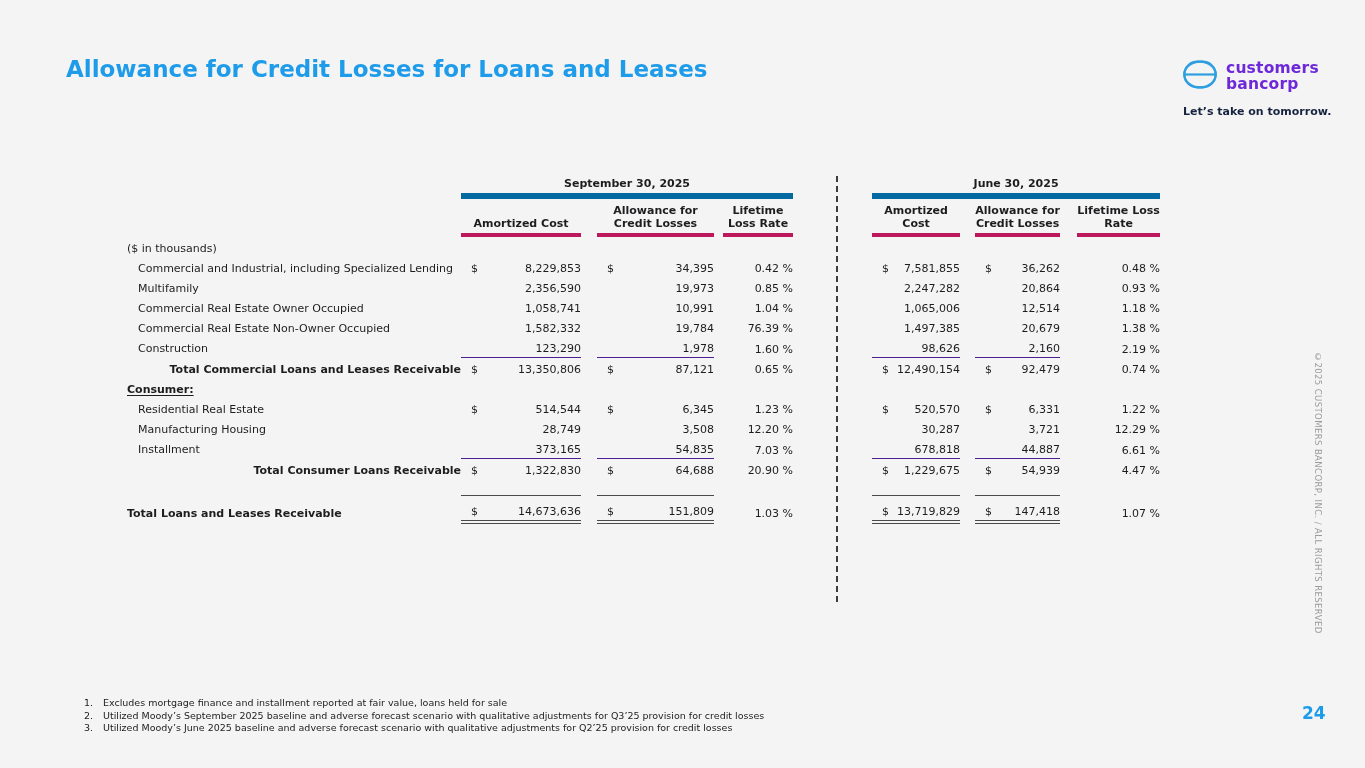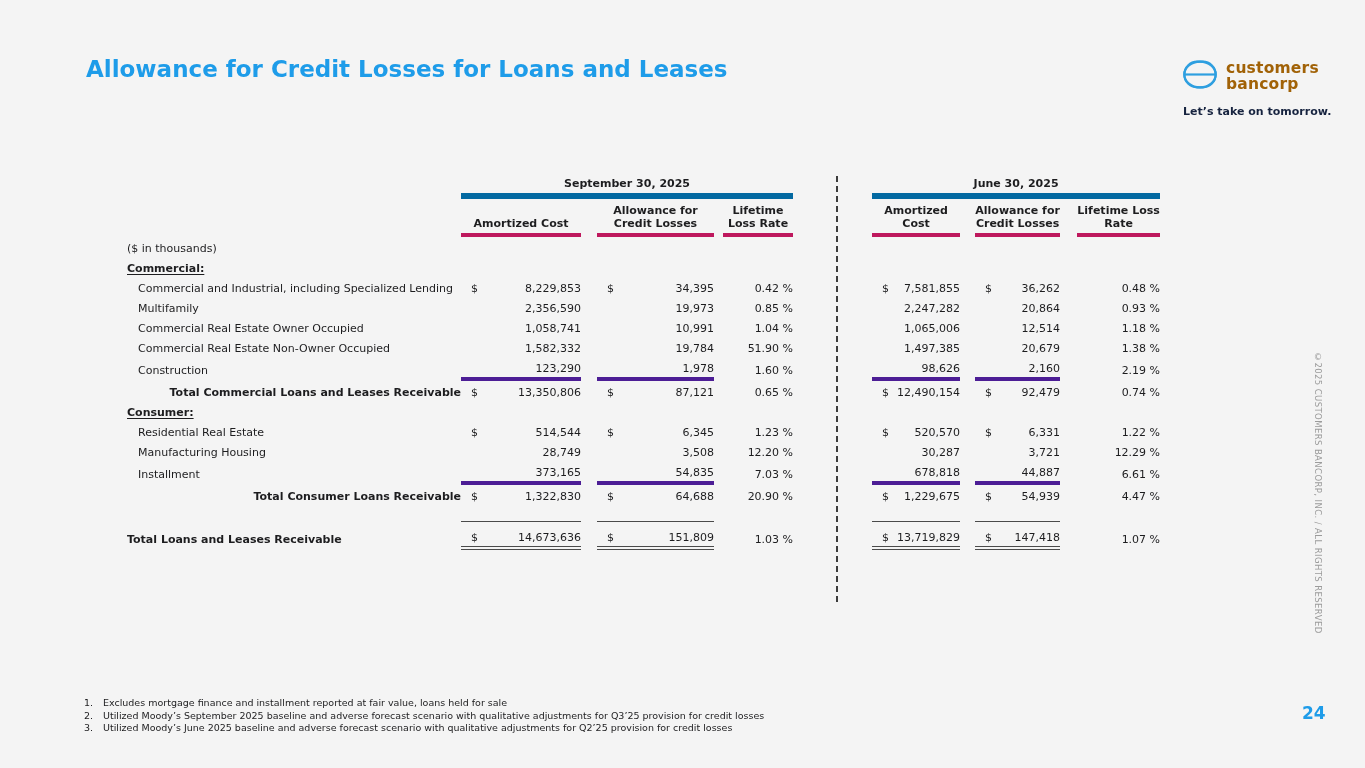--- a/index.html
+++ b/index.html
@@ -11,26 +11,25 @@
     position:relative;overflow:hidden;
     -webkit-font-smoothing:antialiased;
   }
   .slide{position:absolute;inset:0;}
 
   
   .slide-title{
     position:absolute;left:66px;top:56px;
     font-size:23px;font-weight:bold;color:#1e9ce9;
     white-space:nowrap;
-    margin-left:20px;
   }
 
   
   .brand{position:absolute;left:1183px;top:60px;display:flex;align-items:center;gap:9px;}
-  .brand-name{font-size:15.5px;font-weight:bold;color:#a16207;line-height:0.98;letter-spacing:0.2px;}
+  .brand-name{font-size:15.5px;font-weight:bold;color:#6d28d9;line-height:0.98;letter-spacing:0.2px;}
   .tagline{
     position:absolute;left:1183px;top:105px;
     font-size:11px;font-weight:bold;color:#16233f;white-space:nowrap;
   }
 
   
   .table-wrap{position:absolute;left:127px;top:172px;}
   table{border-collapse:collapse;table-layout:fixed;width:1033px;}
   td{
     font-size:11px;height:18px;vertical-align:bottom;
@@ -50,21 +49,21 @@
   .lbl-bold{font-weight:bold;}
   .lbl-section{font-weight:bold;text-decoration:underline;text-underline-offset:2px;}
   .lbl-item{padding-left:11px;}
   .lbl-total{padding-left:28px;font-weight:bold;text-align:right;}
   .cell-d{text-align:left;padding-left:10px;}
   .cell-num{text-align:right;}
   .cell-rate{text-align:right;}
   .cell-gap{}
   .cell-spacer{height:14px;}
   .rule-top{border-top:1px solid #4a4a4a;}
-  .rule-bottom{border-bottom:4px solid #4c1d95;}
+  .rule-bottom{border-bottom:1px solid #4c1d95;}
   .rule-double{border-bottom:4px double #4a4a4a;}
   .row-grandtotal td{height:22px;}
 
   
   .period-divider{
     position:absolute;left:836px;top:176px;height:426px;width:0;
     border-left:2px dashed #3c3c3c;
   }
 
   
@@ -148,24 +147,20 @@
           <td colspan="2" class="col-h">Allowance for Credit Losses</td>
           <td></td>
           <td class="col-h">Lifetime Loss Rate</td>
         </tr>
       </thead>
       <tbody id="table-body">
           <tr class="row-units">
             <td class="cell-label lbl-plain">($ in thousands)</td>
             <td colspan="15"></td>
           </tr>
-          <tr class="row-section">
-            <td class="cell-label lbl-section">Commercial:</td>
-            <td colspan="15"></td>
-          </tr>
           <tr class="row-item">
             <td class="cell-label lbl-item">Commercial and Industrial, including Specialized Lending</td>
             <td class="cell-d">$</td>
             <td class="cell-num">8,229,853</td>
             <td class="cell-gap"></td>
             <td class="cell-d">$</td>
             <td class="cell-num">34,395</td>
             <td class="cell-gap"></td>
             <td class="cell-rate">0.42 %</td>
             <td class="cell-gap"></td>
@@ -214,21 +209,21 @@
             <td class="cell-rate">1.18 %</td>
           </tr>
           <tr class="row-item">
             <td class="cell-label lbl-item">Commercial Real Estate Non-Owner Occupied</td>
             <td class="cell-d"></td>
             <td class="cell-num">1,582,332</td>
             <td class="cell-gap"></td>
             <td class="cell-d"></td>
             <td class="cell-num">19,784</td>
             <td class="cell-gap"></td>
-            <td class="cell-rate">51.90 %</td>
+            <td class="cell-rate">76.39 %</td>
             <td class="cell-gap"></td>
             <td class="cell-d"></td>
             <td class="cell-num">1,497,385</td>
             <td class="cell-gap"></td>
             <td class="cell-d"></td>
             <td class="cell-num">20,679</td>
             <td class="cell-gap"></td>
             <td class="cell-rate">1.38 %</td>
           </tr>
           <tr class="row-item-last">

